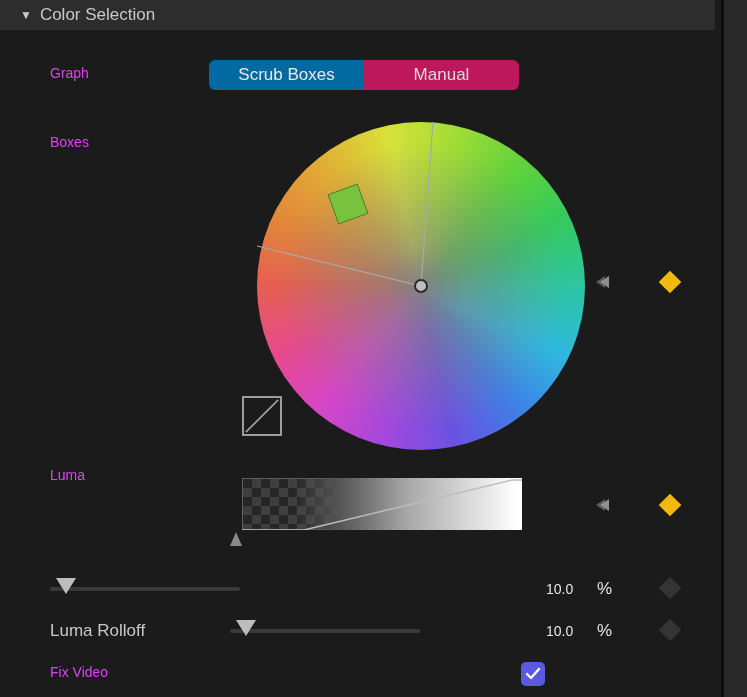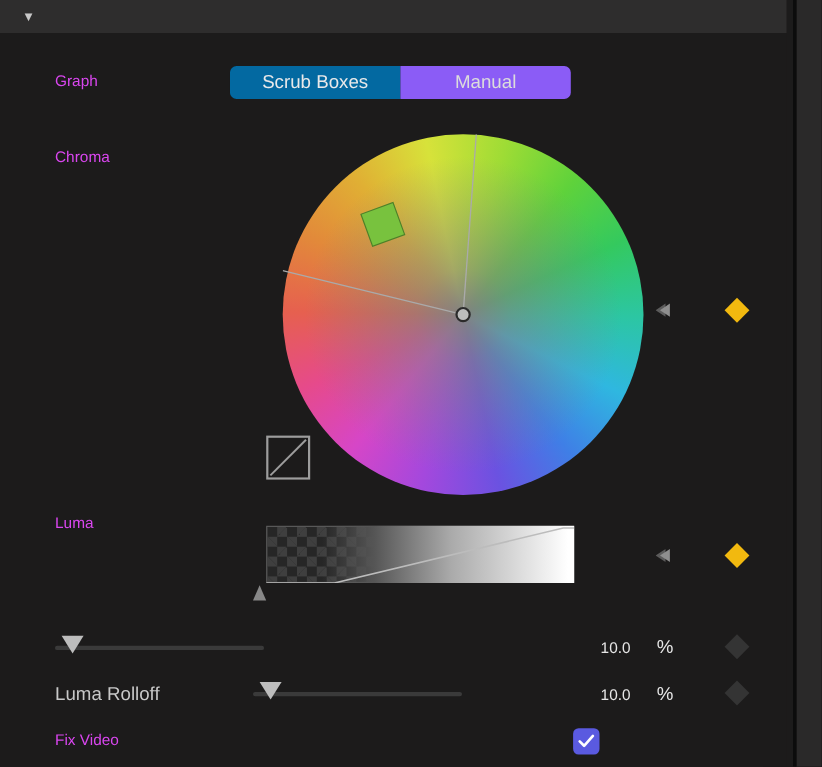--- a/index.html
+++ b/index.html
@@ -62,21 +62,21 @@
     box-shadow: inset 0 0 0 1px rgba(0,0,0,0.5);
   }
   .seg .segbtn {
     flex: 1;
     display: flex; align-items: center; justify-content: center;
     font-size: 17px;
     color: #e9e9ea;
     cursor: pointer;
   }
   .seg .on { background: #0369a1; }
-  .seg .off { background: #8b5cf6; color: #dcdcdc; }
+  .seg .off { background: #be185d; color: #dcdcdc; }
   .wheel-wrap {
     position: absolute;
     left: 257px; top: 122px;
     width: 328px; height: 328px;
   }
   .wheel {
     width: 328px; height: 328px;
     border-radius: 50%;
     background: conic-gradient(from -12deg,
       #d7e23a, #9fdc35, #5fd23b, #34c95e, #2cc6a3,
@@ -208,29 +208,30 @@
   }
   .check svg { width: 16px; height: 16px; }
 </style>
 </head>
 <body>
 
 <div class="panel">
 
   <div class="section-header">
     <span class="tri">▼</span>
+    <span>Color Selection</span>
   </div>
 
   <div class="label-col" style="top:65px">Graph</div>
   <div class="seg">
     <div class="segbtn on">Scrub Boxes</div>
     <div class="segbtn off">Manual</div>
   </div>
 
-  <div class="label-col" style="top:134px">Chroma</div>
+  <div class="label-col" style="top:134px">Boxes</div>
   <div class="wheel-wrap">
     <div class="wheel"></div>
     <svg class="wheel-lines" viewBox="0 0 328 328">
       <line x1="164" y1="164" x2="176" y2="0" stroke="#aaaaaa" stroke-width="1.2"></line>
       <line x1="164" y1="164" x2="0" y2="124" stroke="#aaaaaa" stroke-width="1.2"></line>
     </svg>
     <div class="wheel-sample"></div>
     <div class="wheel-center"></div>
   </div>
   <div class="reset-arrow" style="left:596px; top:273px">

